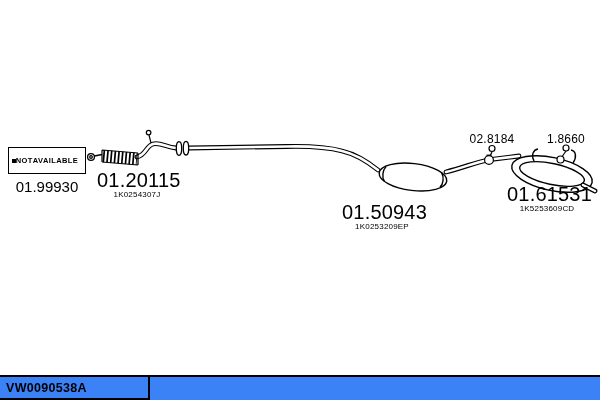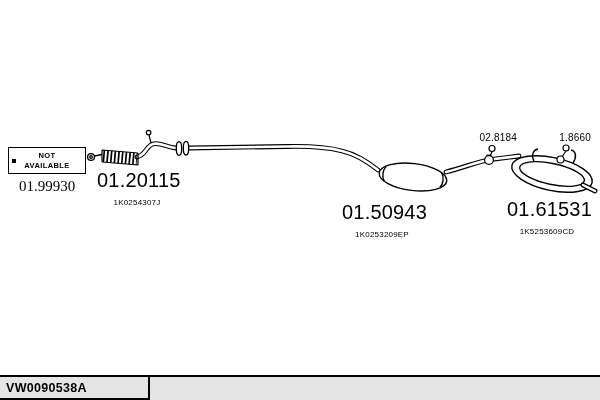--- a/index.html
+++ b/index.html
@@ -1,28 +1,28 @@
 <!DOCTYPE html>
 <html><head>
 <meta charset="utf-8">
 <style>
   html,body{margin:0;padding:0;background:#fff;}
   .page{position:relative;width:600px;height:400px;background:#ffffff;overflow:hidden;
         font-family:"Liberation Sans",sans-serif;color:#000;}
   .abs{position:absolute;left:0;top:0;}
   .part-label{position:absolute;text-align:center;}
   .part-code{font-size:20px;font-weight:400;letter-spacing:.2px;line-height:1.05;}
-  .part-pn{font-size:8px;line-height:1.1;margin-top:8px;letter-spacing:.2px;}
-  .clamp-label{position:absolute;font-size:10px;text-align:right;letter-spacing:.2px;}
+  .part-pn{font-size:8px;line-height:1.1;margin-top:0;letter-spacing:.2px;}
+  .clamp-label{position:absolute;font-size:12px;text-align:center;letter-spacing:.2px;}
   .na-box{position:absolute;left:8px;top:147px;width:78px;height:27px;border:1.5px solid #000;
-          box-sizing:border-box;display:flex;flex-direction:column;align-items:center;justify-content:center;
+          box-sizing:border-box;display:flex;flex-direction:row;align-items:center;justify-content:center;
           font-size:7.5px;font-weight:bold;line-height:1.3;letter-spacing:.4px;}
   .na-dot{position:absolute;left:3px;top:50%;transform:translateY(-50%);width:4px;height:4px;background:#000;}
-  .na-code{position:absolute;left:4px;top:178px;width:86px;text-align:center;font-size:15px;font-family:Liberation Serif, serif;}
-  .footer{position:absolute;left:0;right:0;bottom:0;height:23px;border-top:2px solid #000;background:#e5e5e5;}
+  .na-code{position:absolute;left:4px;top:178px;width:86px;text-align:center;font-size:15px;}
+  .footer{position:absolute;left:0;right:0;bottom:0;height:23px;border-top:2px solid #000;background:#3b82f6;}
   .footer-box{width:150px;height:100%;box-sizing:border-box;border-right:2px solid #000;border-bottom:2px solid #000;
               display:flex;align-items:center;padding-left:6px;font-size:12.5px;font-weight:700;letter-spacing:.3px;}
 </style>
 </head>
 <body>
 
 <div class="page">
 
   <svg class="abs" width="600" height="400" viewBox="0 0 600 400">
 
@@ -104,21 +104,21 @@
     <div class="part-code">01.20115</div>
     <div class="part-pn">1K0254307J</div>
   </div>
 
 
   <div class="part-label" style="left:342px;top:202px;width:80px;">
     <div class="part-code">01.50943</div>
     <div class="part-pn">1K0253209EP</div>
   </div>
 
-  <div class="part-label" style="left:507px;top:199px;width:80px;">
+  <div class="part-label" style="left:507px;top:184px;width:80px;">
     <div class="part-code">01.61531</div>
     <div class="part-pn">1K5253609CD</div>
   </div>
 
   <div class="clamp-label" style="left:467px;top:132px;width:50px;">02.8184</div>
   <div class="clamp-label" style="left:541px;top:132px;width:50px;">1.8660</div>
 
   <div class="footer">
     <div class="footer-box">VW0090538A</div>
   </div>

